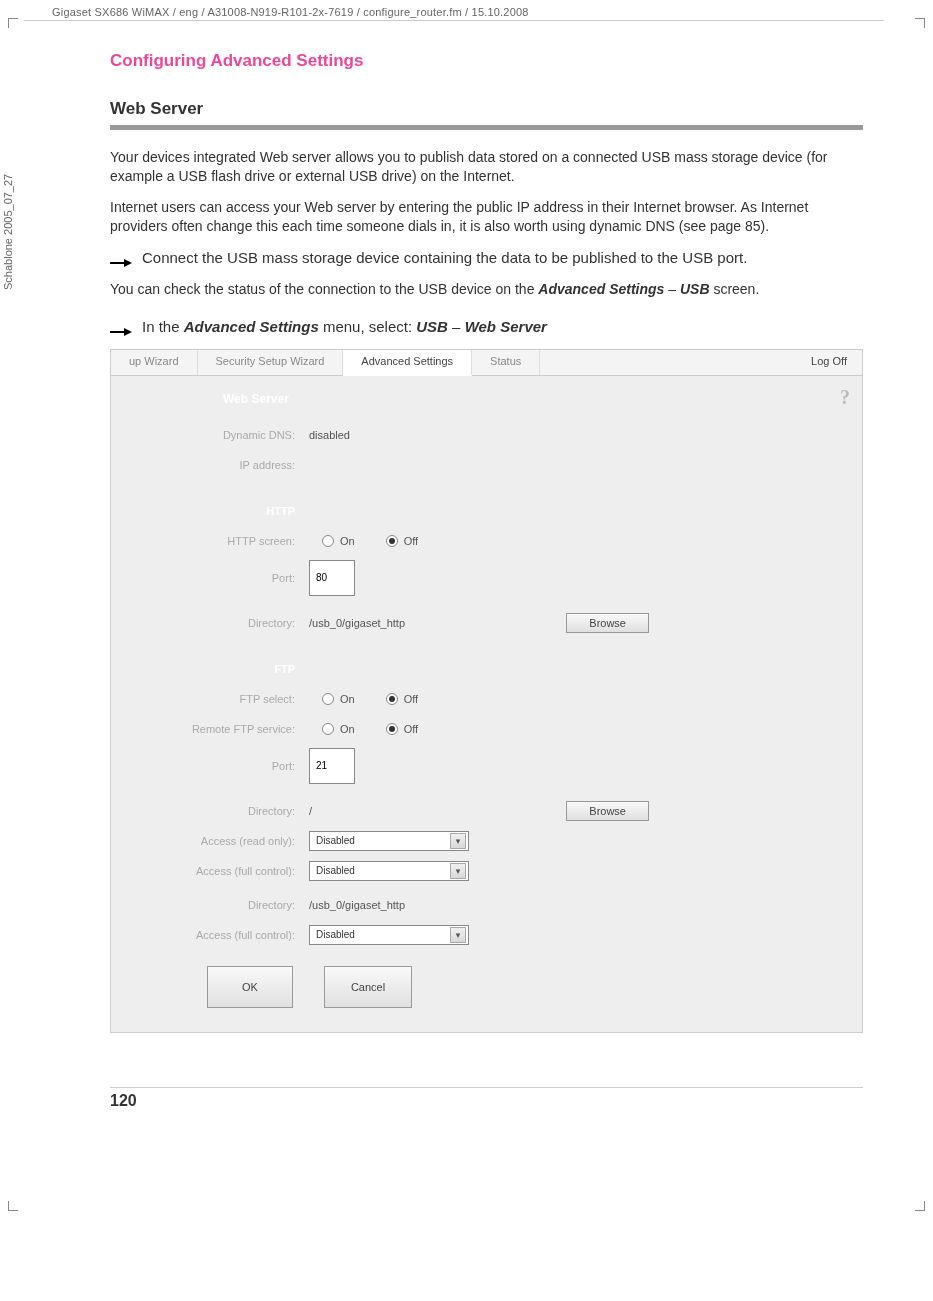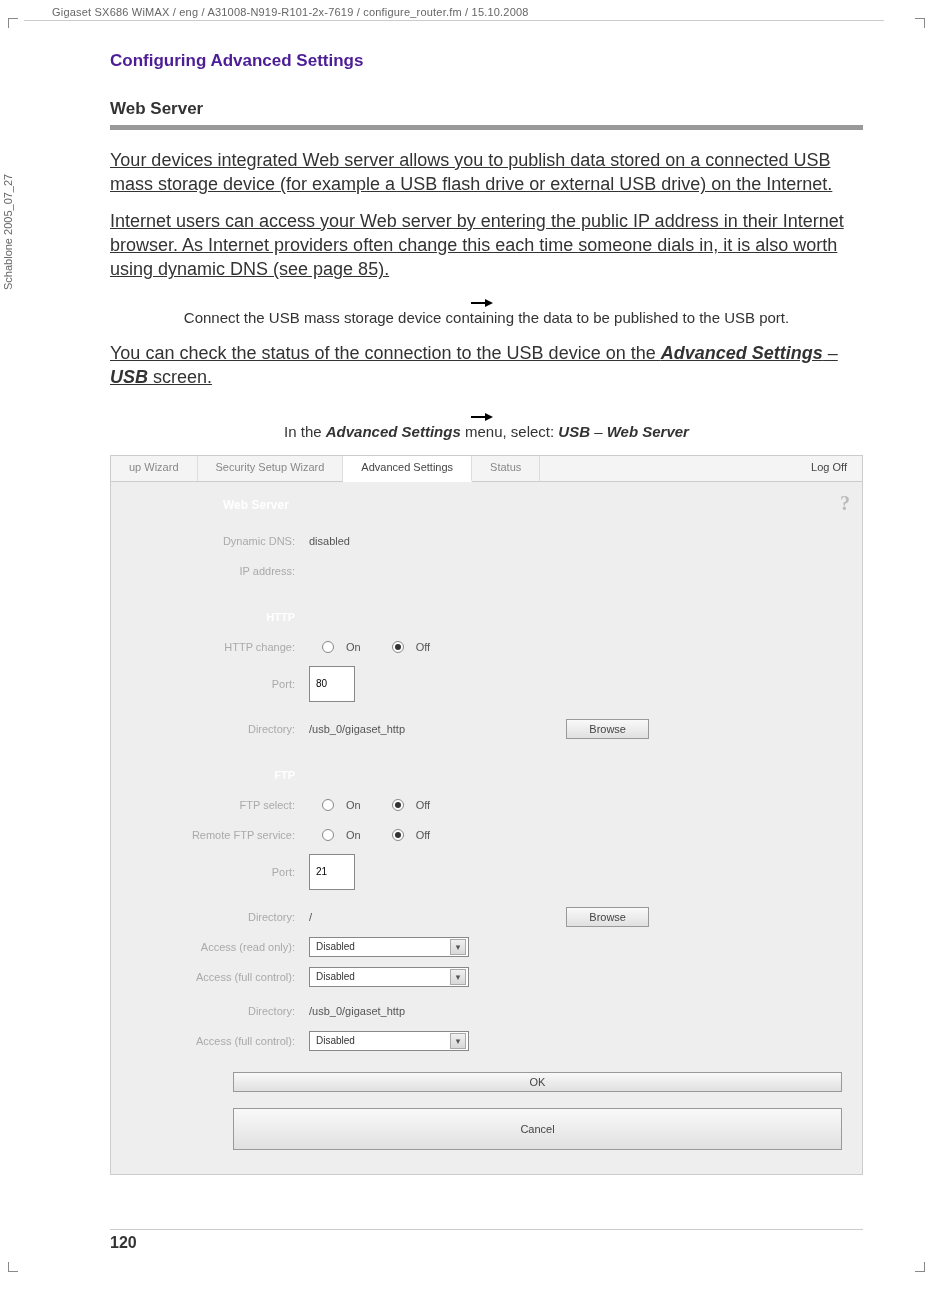--- a/index.html
+++ b/index.html
@@ -33,46 +33,44 @@
     transform: rotate(-90deg);
     transform-origin: left top;
     font-size: 11px;
     color: #666;
   }
   .page {
     padding: 30px 70px 30px 110px;
     min-height: 1200px;
   }
   .chapter-title {
-    color: #4c1d95;
+    color: #ec4899;
     font-size: 17px;
     font-weight: bold;
     margin-bottom: 28px;
   }
   .section-title {
     font-size: 17px;
     font-weight: bold;
     margin-bottom: 6px;
   }
   .section-rule {
     height: 5px;
     background: #999;
     margin-bottom: 18px;
   }
   .body-text {
-    font-size: 18px;
+    font-size: 14px;
     line-height: 1.35;
     margin-bottom: 12px;
-    text-decoration: underline;
   }
   .bullet-row {
     display: flex;
-    align-items: center;
+    align-items: flex-end;
     margin-bottom: 12px;
-    flex-direction: column;
   }
   .arrow-icon {
     flex: 0 0 auto;
     margin-right: 10px;
     margin-top: 5px;
   }
   .arrow-icon svg { display: block; }
   .bullet-text {
     flex: 1;
     font-size: 15px;
@@ -156,21 +154,21 @@
   }
   .form-value {
     display: flex;
     align-items: center;
     gap: 8px;
     font-size: 11px;
     color: #555;
   }
   .radio-group {
     display: flex;
-    gap: 12px;
+    gap: 6px;
     padding-left: 13px;
   }
   .radio {
     width: 12px; height: 12px;
     border: 1px solid #888;
     border-radius: 50%;
     background: #fff;
     display: inline-flex;
     align-items: center;
     justify-content: center;
@@ -215,24 +213,23 @@
   }
   .select .chev {
     width: 16px; height: 16px;
     background: linear-gradient(#f0f0f0,#d8d8d8);
     border: 1px solid #aaa;
     display: flex; align-items: center; justify-content: center;
     font-size: 9px; color: #555;
   }
   .button-row {
     display: flex;
-    gap: 16px;
-    margin-left: 114px;
+    gap: 31px;
+    margin-left: 88px;
     margin-top: 20px;
-    flex-direction: column;
   }
   .page-number {
     font-size: 16px;
     font-weight: bold;
     margin-top: 54px;
     padding-top: 4px;
     border-top: 1px solid #ccc;
   }
 </style>
 </head>
@@ -302,21 +299,21 @@
       </div>
       <div class="form-row">
         <div class="form-label">IP address:</div>
         <div class="form-value"></div>
       </div>
 
       <div class="form-row gap">
         <div class="form-label section-h">HTTP</div>
       </div>
       <div class="form-row">
-        <div class="form-label">HTTP change:</div>
+        <div class="form-label">HTTP screen:</div>
         <div class="form-value">
           <span class="radio-group">
             <span class="radio"></span>
             <span>On</span>
           </span>
           <span class="radio-group" style="margin-left:10px;">
             <span class="radio checked"></span>
             <span>Off</span>
           </span>
         </div>

